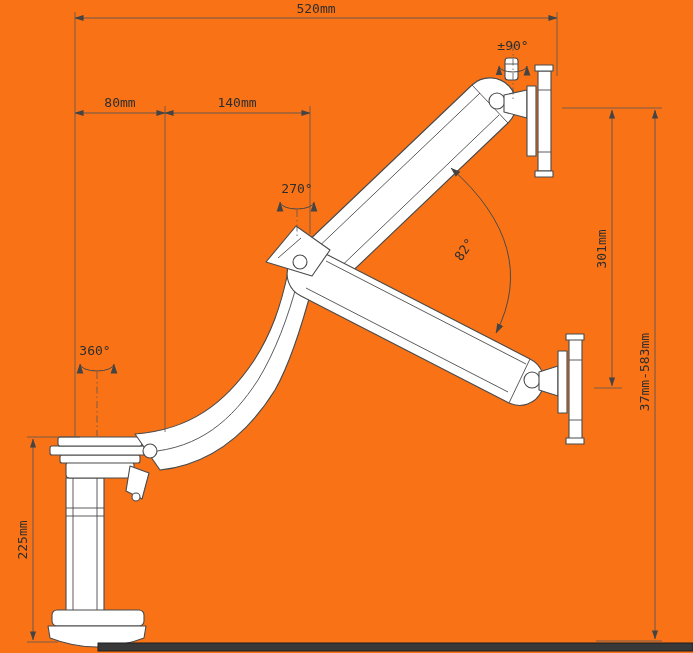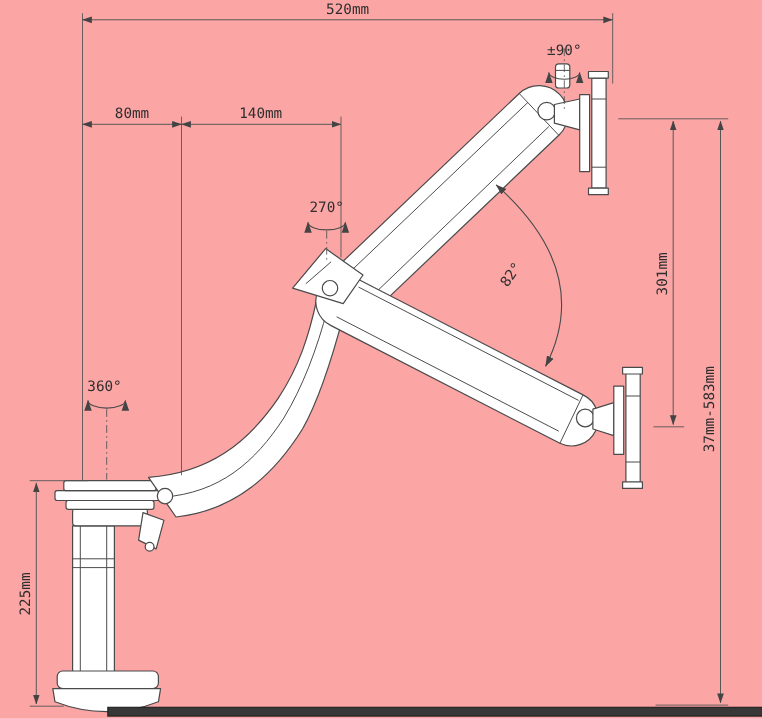--- a/index.html
+++ b/index.html
@@ -1,17 +1,17 @@
 <!DOCTYPE html>
 <html><head>
 <meta charset="utf-8">
 <style>
   html,body { margin:0; padding:0; background:#ffffff; }
   body { width:693px; height:653px; overflow:hidden; }
-  .page { position:relative; width:693px; height:653px; background:#fca5a5; }
+  .page { position:relative; width:693px; height:653px; background:#f97316; }
   svg { position:absolute; inset:0; }
   .outline { fill:#ffffff; stroke:#4a4a4a; stroke-width:1.1; stroke-linejoin:round; }
   .detail  { fill:none; stroke:#4a4a4a; stroke-width:0.9; stroke-linejoin:round; }
   .dim  { stroke:#555555; stroke-width:0.9; fill:none; }
   .ext  { stroke:#555555; stroke-width:0.8; fill:none; }
   .axis { stroke:#555555; stroke-width:0.8; fill:none; stroke-dasharray:7 3 1.5 3; }
   .arc  { stroke:#4a4a4a; stroke-width:1; fill:none; }
   .lbl  { font-family:"DejaVu Sans Mono","Liberation Mono",monospace; font-size:13px; fill:#2e2e2e; }
   .desk { fill:#383838; stroke:#1f1f1f; stroke-width:1; }
 </style>

